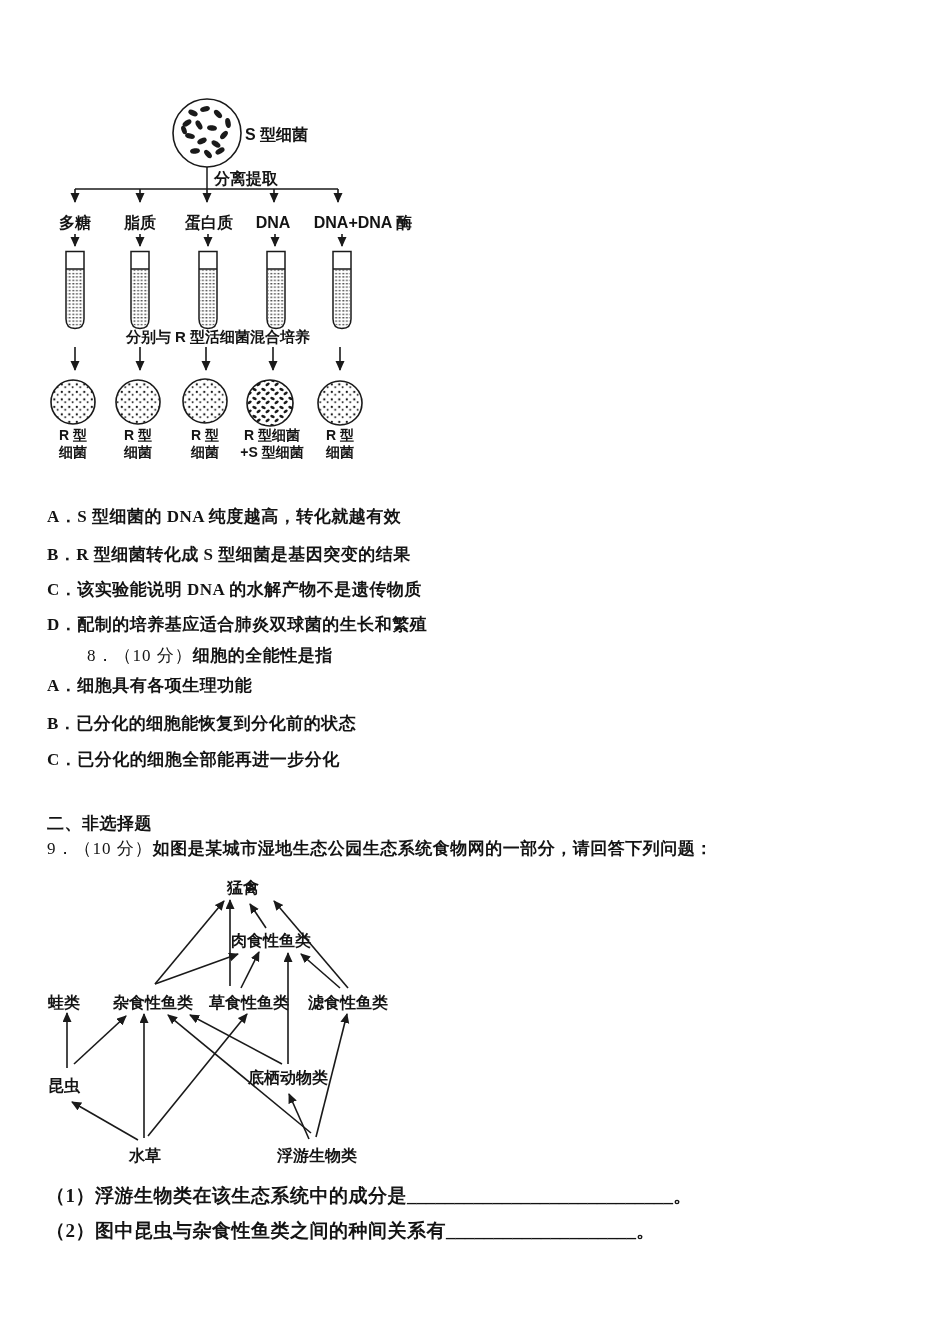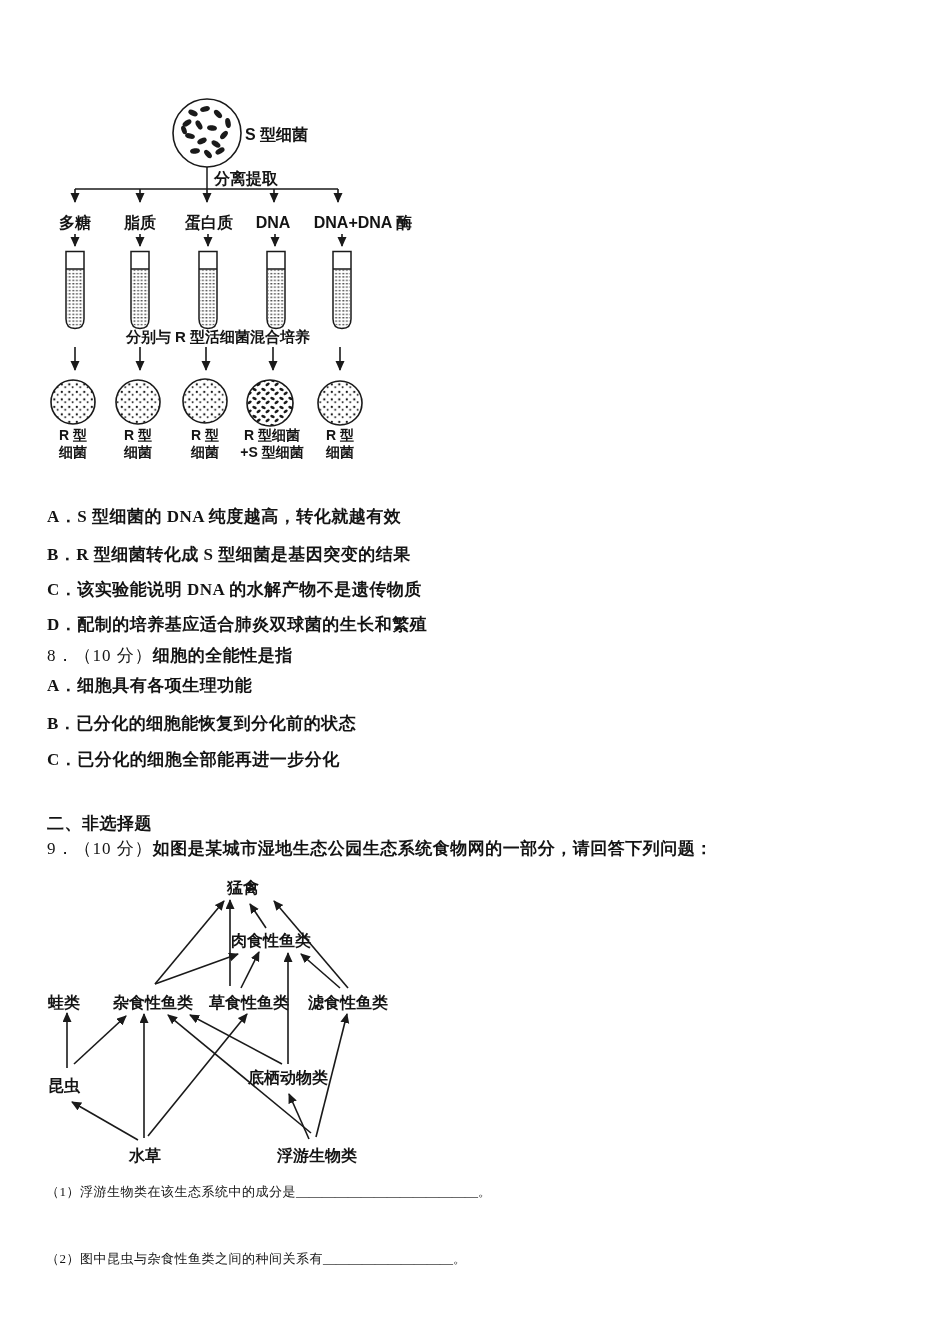--- a/index.html
+++ b/index.html
@@ -1,21 +1,21 @@
 <!DOCTYPE html>
 <html><head>
 <meta charset="utf-8">
 <style>
   html,body{margin:0;padding:0;background:#ffffff;}
   .page{position:relative;width:950px;height:1344px;background:#ffffff;color:#141414;
         font-family:"Liberation Serif", serif;overflow:hidden;}
   .tline{position:absolute;left:47px;white-space:nowrap;font-size:17px;font-weight:bold;
          font-family:"Liberation Serif", serif;letter-spacing:0.5px;}
   .prefix{font-weight:normal;letter-spacing:1px;}
-  .subq{position:absolute;left:46px;white-space:nowrap;font-size:13px;font-weight:normal;letter-spacing:0.5px;}
+  .subq{position:absolute;left:46px;white-space:nowrap;font-size:19px;font-weight:bold;letter-spacing:0.5px;}
   .blank{letter-spacing:0;}
   svg{position:absolute;}
   svg text{font-family:"Liberation Sans", sans-serif;font-weight:bold;fill:#141414;}
   .dgline{stroke:#1a1a1a;stroke-width:1.5;fill:none;}
   .arrow{stroke:#1a1a1a;stroke-width:1.6;fill:none;}
 </style>
 </head>
 <body>
 
 <div class="page">
@@ -146,21 +146,21 @@
       <text x="340" y="440">R 型</text>
       <text x="340" y="457">细菌</text>
     </g>
   </svg>
 
   <div class="tline" style="top:543px;">B．R 型细菌转化成 S 型细菌是基因突变的结果</div>
   <div class="tline" style="top:505px;">A．S 型细菌的 DNA 纯度越高，转化就越有效</div>
   <div class="tline" style="top:578px;">C．该实验能说明 DNA 的水解产物不是遗传物质</div>
   <div class="tline" style="top:613px;">D．配制的培养基应适合肺炎双球菌的生长和繁殖</div>
 
-  <div class="tline" style="top:644px;"><span class="prefix">8．（10 分）</span><span>细胞的全能性是指</span></div>
+  <div class="tline" style="top:644px;margin-left:40px;"><span class="prefix">8．（10 分）</span><span>细胞的全能性是指</span></div>
   <div class="tline" style="top:674px;">A．细胞具有各项生理功能</div>
   <div class="tline" style="top:748px;">C．已分化的细胞全部能再进一步分化</div>
   <div class="tline" style="top:712px;">B．已分化的细胞能恢复到分化前的状态</div>
 
   <div class="tline" style="top:812px;">二、非选择题</div>
 
   <div class="tline" style="top:837px;"><span class="prefix">9．（10 分）</span><span>如图是某城市湿地生态公园生态系统食物网的一部分，请回答下列问题：</span></div>
 
   <svg style="left:30px;top:870px;" width="420" height="300" viewBox="30 870 420 300">
     <defs>
@@ -197,15 +197,15 @@
       <text x="249" y="1008">草食性鱼类</text>
       <text x="348" y="1008">滤食性鱼类</text>
       <text x="64" y="1091">昆虫</text>
       <text x="288" y="1083">底栖动物类</text>
       <text x="145" y="1161">水草</text>
       <text x="317" y="1161">浮游生物类</text>
     </g>
   </svg>
 
   <div class="subq" style="top:1183px;"><span>（1）浮游生物类在该生态系统中的成分是</span><span class="blank">____________________________</span><span>。</span></div>
-  <div class="subq" style="top:1218px;margin-top:32px;"><span>（2）图中昆虫与杂食性鱼类之间的种间关系有</span><span class="blank">____________________</span><span>。</span></div>
+  <div class="subq" style="top:1218px;"><span>（2）图中昆虫与杂食性鱼类之间的种间关系有</span><span class="blank">____________________</span><span>。</span></div>
 
 </div>
 
 </body></html>

